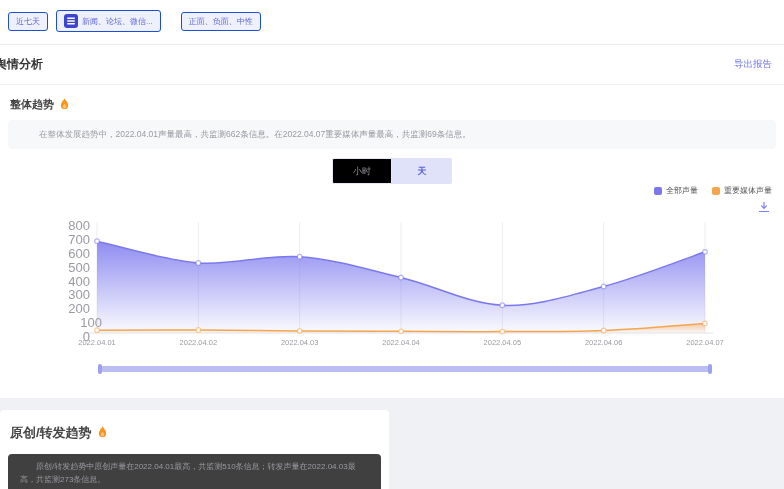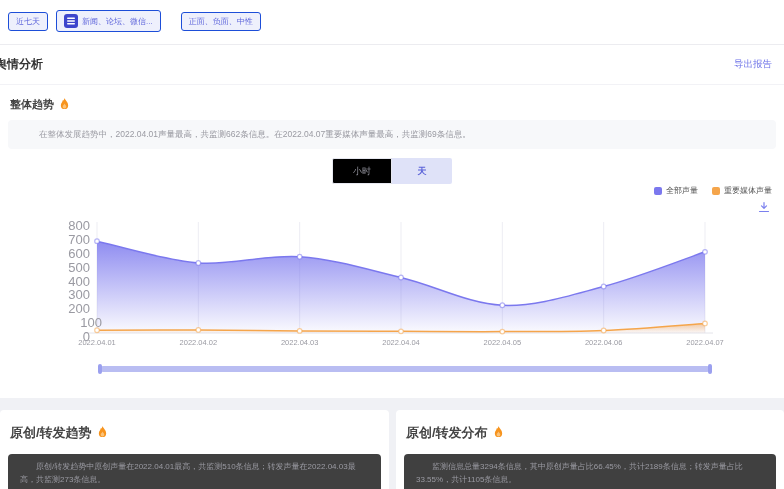--- a/index.html
+++ b/index.html
@@ -213,29 +213,15 @@
           <svg width="11" height="12" viewBox="0 0 12 13">
               <path d="M6 0C6.5 2.5 10 4 10 8a4 4 0 0 1-8 0C2 5.5 4 4.8 4 2.5 5 3.2 5.6 1.8 6 0Z" fill="#f7941e"></path>
               <path d="M6 6c.3 1.2 2 2 2 3.4A2 2 0 0 1 4 9.4C4 8.2 5.4 7.6 6 6Z" fill="#fbc37a"></path>
             </svg>
         </span>
       </div>
       <div class="card-summary">
         <p>原创/转发趋势中原创声量在2022.04.01最高，共监测510条信息；转发声量在2022.04.03最高，共监测273条信息。</p>
       </div>
     </div>
-    <div class="card card-right">
-      <div class="card-title">
-        <span>原创/转发分布</span>
-        <span>
-          <svg width="11" height="12" viewBox="0 0 12 13">
-              <path d="M6 0C6.5 2.5 10 4 10 8a4 4 0 0 1-8 0C2 5.5 4 4.8 4 2.5 5 3.2 5.6 1.8 6 0Z" fill="#f7941e"></path>
-              <path d="M6 6c.3 1.2 2 2 2 3.4A2 2 0 0 1 4 9.4C4 8.2 5.4 7.6 6 6Z" fill="#fbc37a"></path>
-            </svg>
-        </span>
-      </div>
-      <div class="card-summary">
-        <p>监测信息总量3294条信息，其中原创声量占比66.45%，共计2189条信息；转发声量占比33.55%，共计1105条信息。</p>
-      </div>
-    </div>
   </div>
 
 </div>
 
 </body></html>

